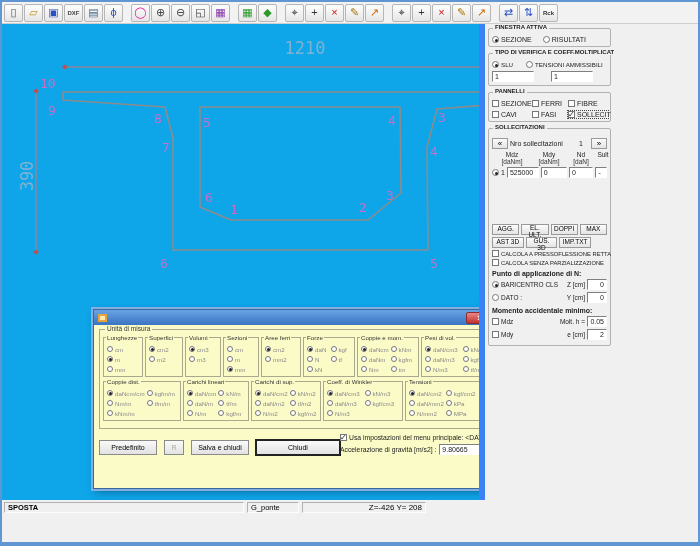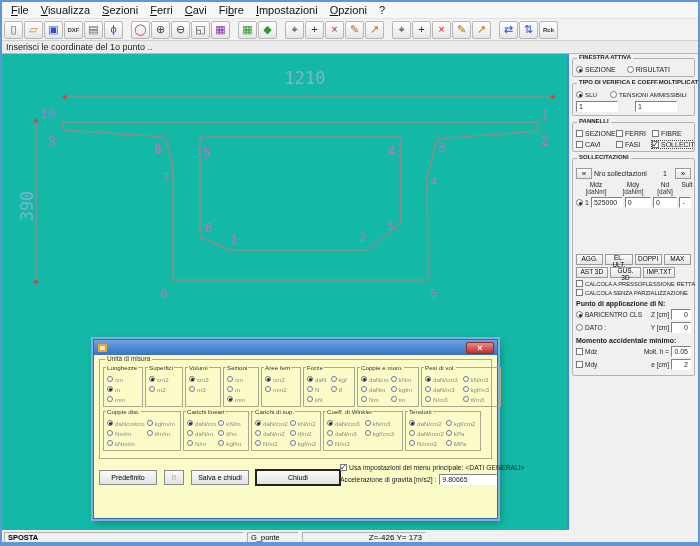--- a/index.html
+++ b/index.html
@@ -18,22 +18,22 @@
         background:linear-gradient(#fefefe,#e6e6e6);display:flex;align-items:center;
         justify-content:center;font-size:11px;line-height:1;padding:0;}
   .tbtn .tg{pointer-events:none;}
   .tbtn .txtg{font-size:6px;font-weight:bold;}
   .tsep{width:7px;height:18px;}
   
   .promptbar{height:13px;background:#ececec;border-bottom:1px solid #b9b9b9;
              font-size:9px;color:#222;display:flex;align-items:center;padding-left:4px;}
   
   .main{display:flex;height:476px;}
-  .canvas{position:relative;width:567px;height:476px;background:#14b8a6;
-          border-right:2px solid #3b82f6;overflow:hidden;}
+  .canvas{position:relative;width:483px;height:476px;background:#0ea5e9;
+          border-right:6px solid #3b82f6;overflow:hidden;}
   .rightpanel{width:129px;height:476px;background:#f0f0f0;padding:4px 3px 0 3px;
               font-size:7px;color:#222;overflow:hidden;}
   
   .grp{position:relative;border:1px solid #b2b2b2;border-radius:2px;margin-bottom:6px;
        padding:7px 3px 3px 3px;}
   .glabel{position:absolute;top:-5px;left:4px;background:#f0f0f0;padding:0 2px;
           font-size:6px;font-weight:bold;letter-spacing:0;white-space:nowrap;color:#222;}
   .row{display:flex;align-items:center;gap:3px;}
   .opt{display:flex;align-items:center;gap:2px;white-space:nowrap;}
   .rad{display:inline-block;width:7px;height:7px;border-radius:50%;background:#fff;
@@ -103,121 +103,107 @@
   .s-mode{width:240px;font-weight:bold;}
   .s-name{width:52px;font-weight:normal;}
   .s-desc{flex:1;background:#fff;border-color:#9a9a9a #fff #fff #9a9a9a;}
   .s-coords{width:124px;text-align:right;font-size:8px;}
 </style>
 </head>
 <body>
 
 <div id="win">
 
-  <div class="menubar">
-      <span class="mi"><u>F</u>ile</span>
-      <span class="mi"><u>V</u>isualizza</span>
-      <span class="mi"><u>S</u>ezioni</span>
-      <span class="mi"><u>F</u>erri</span>
-      <span class="mi"><u>C</u>avi</span>
-      <span class="mi">Fi<u>b</u>re</span>
-      <span class="mi"><u>I</u>mpostazioni</span>
-      <span class="mi"><u>O</u>pzioni</span>
-      <span class="mi">?</span>
+
+  <div class="toolbar">
+      <button class="tbtn">
+        <span class="tg" style="color: rgb(85, 85, 85);">▯</span>
+      </button>
+      <button class="tbtn">
+        <span class="tg" style="color: rgb(199, 154, 42);">▱</span>
+      </button>
+      <button class="tbtn">
+        <span class="tg" style="color: rgb(42, 79, 199);">▣</span>
+      </button>
+      <button class="tbtn">
+        <span class="tg txtg" style="color: rgb(68, 68, 68);">DXF</span>
+      </button>
+      <button class="tbtn">
+        <span class="tg" style="color: rgb(74, 106, 138);">▤</span>
+      </button>
+      <button class="tbtn">
+        <span class="tg" style="color: rgb(42, 79, 199);">ϕ</span>
+      </button>
+      <span class="tsep"></span>
+      <button class="tbtn">
+        <span class="tg" style="color: rgb(224, 24, 154);">◯</span>
+      </button>
+      <button class="tbtn">
+        <span class="tg" style="color: rgb(68, 68, 68);">⊕</span>
+      </button>
+      <button class="tbtn">
+        <span class="tg" style="color: rgb(68, 68, 68);">⊖</span>
+      </button>
+      <button class="tbtn">
+        <span class="tg" style="color: rgb(68, 68, 68);">◱</span>
+      </button>
+      <button class="tbtn">
+        <span class="tg" style="color: rgb(136, 51, 170);">▦</span>
+      </button>
+      <span class="tsep"></span>
+      <button class="tbtn">
+        <span class="tg" style="color: rgb(42, 154, 42);">▦</span>
+      </button>
+      <button class="tbtn">
+        <span class="tg" style="color: rgb(42, 154, 42);">◆</span>
+      </button>
+      <span class="tsep"></span>
+      <button class="tbtn">
+        <span class="tg" style="color: rgb(51, 51, 51);">⌖</span>
+      </button>
+      <button class="tbtn">
+        <span class="tg" style="color: rgb(51, 51, 51);">+</span>
+      </button>
+      <button class="tbtn">
+        <span class="tg" style="color: rgb(204, 17, 17);">×</span>
+      </button>
+      <button class="tbtn">
+        <span class="tg" style="color: rgb(170, 119, 17);">✎</span>
+      </button>
+      <button class="tbtn">
+        <span class="tg" style="color: rgb(204, 102, 0);">↗</span>
+      </button>
+      <span class="tsep"></span>
+      <button class="tbtn">
+        <span class="tg" style="color: rgb(51, 51, 51);">⌖</span>
+      </button>
+      <button class="tbtn">
+        <span class="tg" style="color: rgb(51, 51, 51);">+</span>
+      </button>
+      <button class="tbtn">
+        <span class="tg" style="color: rgb(204, 17, 17);">×</span>
+      </button>
+      <button class="tbtn">
+        <span class="tg" style="color: rgb(170, 119, 17);">✎</span>
+      </button>
+      <button class="tbtn">
+        <span class="tg" style="color: rgb(204, 102, 0);">↗</span>
+      </button>
+      <span class="tsep"></span>
+      <button class="tbtn">
+        <span class="tg" style="color: rgb(42, 79, 199);">⇄</span>
+      </button>
+      <button class="tbtn">
+        <span class="tg" style="color: rgb(42, 79, 199);">⇅</span>
+      </button>
+      <button class="tbtn">
+        <span class="tg txtg" style="color: rgb(51, 51, 51);">Rck</span>
+      </button>
     </div>
 
-  <div class="toolbar">
-      <button class="tbtn">
-        <span class="tg" style="color: rgb(85, 85, 85);">▯</span>
-      </button>
-      <button class="tbtn">
-        <span class="tg" style="color: rgb(199, 154, 42);">▱</span>
-      </button>
-      <button class="tbtn">
-        <span class="tg" style="color: rgb(42, 79, 199);">▣</span>
-      </button>
-      <button class="tbtn">
-        <span class="tg txtg" style="color: rgb(68, 68, 68);">DXF</span>
-      </button>
-      <button class="tbtn">
-        <span class="tg" style="color: rgb(74, 106, 138);">▤</span>
-      </button>
-      <button class="tbtn">
-        <span class="tg" style="color: rgb(42, 79, 199);">ϕ</span>
-      </button>
-      <span class="tsep"></span>
-      <button class="tbtn">
-        <span class="tg" style="color: rgb(224, 24, 154);">◯</span>
-      </button>
-      <button class="tbtn">
-        <span class="tg" style="color: rgb(68, 68, 68);">⊕</span>
-      </button>
-      <button class="tbtn">
-        <span class="tg" style="color: rgb(68, 68, 68);">⊖</span>
-      </button>
-      <button class="tbtn">
-        <span class="tg" style="color: rgb(68, 68, 68);">◱</span>
-      </button>
-      <button class="tbtn">
-        <span class="tg" style="color: rgb(136, 51, 170);">▦</span>
-      </button>
-      <span class="tsep"></span>
-      <button class="tbtn">
-        <span class="tg" style="color: rgb(42, 154, 42);">▦</span>
-      </button>
-      <button class="tbtn">
-        <span class="tg" style="color: rgb(42, 154, 42);">◆</span>
-      </button>
-      <span class="tsep"></span>
-      <button class="tbtn">
-        <span class="tg" style="color: rgb(51, 51, 51);">⌖</span>
-      </button>
-      <button class="tbtn">
-        <span class="tg" style="color: rgb(51, 51, 51);">+</span>
-      </button>
-      <button class="tbtn">
-        <span class="tg" style="color: rgb(204, 17, 17);">×</span>
-      </button>
-      <button class="tbtn">
-        <span class="tg" style="color: rgb(170, 119, 17);">✎</span>
-      </button>
-      <button class="tbtn">
-        <span class="tg" style="color: rgb(204, 102, 0);">↗</span>
-      </button>
-      <span class="tsep"></span>
-      <button class="tbtn">
-        <span class="tg" style="color: rgb(51, 51, 51);">⌖</span>
-      </button>
-      <button class="tbtn">
-        <span class="tg" style="color: rgb(51, 51, 51);">+</span>
-      </button>
-      <button class="tbtn">
-        <span class="tg" style="color: rgb(204, 17, 17);">×</span>
-      </button>
-      <button class="tbtn">
-        <span class="tg" style="color: rgb(170, 119, 17);">✎</span>
-      </button>
-      <button class="tbtn">
-        <span class="tg" style="color: rgb(204, 102, 0);">↗</span>
-      </button>
-      <span class="tsep"></span>
-      <button class="tbtn">
-        <span class="tg" style="color: rgb(42, 79, 199);">⇄</span>
-      </button>
-      <button class="tbtn">
-        <span class="tg" style="color: rgb(42, 79, 199);">⇅</span>
-      </button>
-      <button class="tbtn">
-        <span class="tg txtg" style="color: rgb(51, 51, 51);">Rck</span>
-      </button>
-    </div>
-
-  <div class="promptbar">
-    <span>Inserisci le coordinate del 1o punto ..</span>
-  </div>
 
   <div class="main">
     <div class="canvas">
         <svg width="567" height="476" style="position: absolute; left: 0px; top: 0px;">
           <g>
             <line x1="63" y1="43" x2="551" y2="43" stroke="#c87878" stroke-width="1"></line>
             <path d="M 60 43 L 63 40.5 L 66 43 L 63 45.5 Z" fill="#c05050"></path>
             <path d="M 548 43 L 551 40.5 L 554 43 L 551 45.5 Z" fill="#c05050"></path>
             <text x="303" y="30" fill="#7fb2d2" font-size="17" text-anchor="middle" font-family="DejaVu Sans Mono, monospace">1210</text>
           </g>
@@ -731,16 +717,16 @@
           <span class="sunken pval">2</span>
         </div>
       </div>
 
     </div>
   </div>
 
   <div class="statusbar">
     <span class="scell s-mode">SPOSTA</span>
     <span class="scell s-name">G_ponte</span>
-    <span class="scell s-coords">Z=-426 Y= 173</span>
+    <span class="scell s-coords">Z=-426 Y= 208</span>
   </div>
 
 </div>
 
 </body></html>

